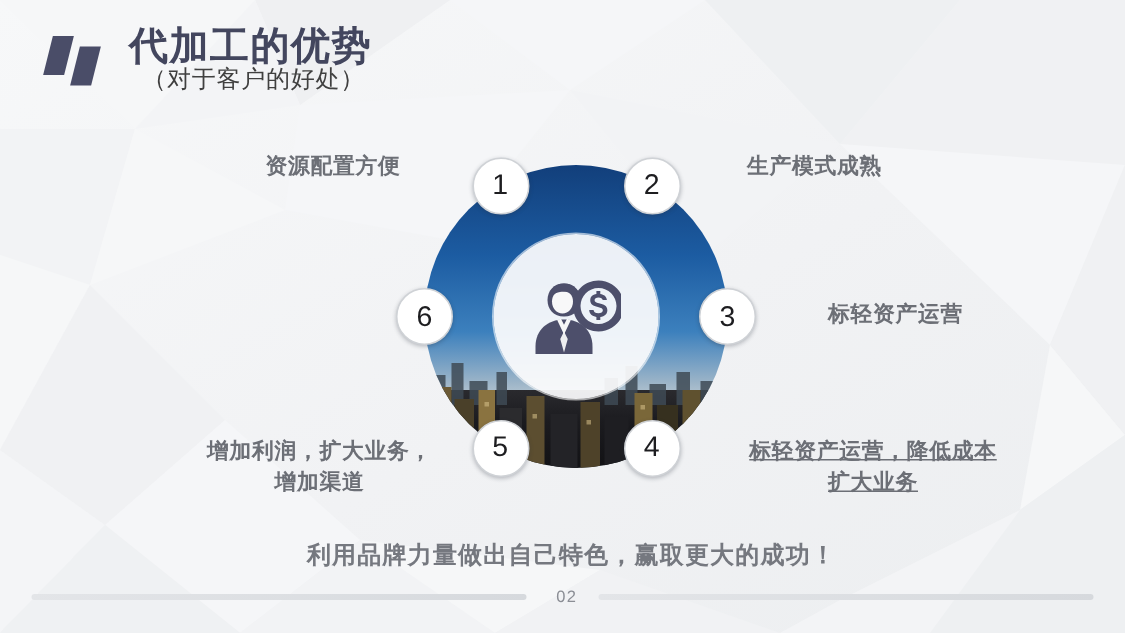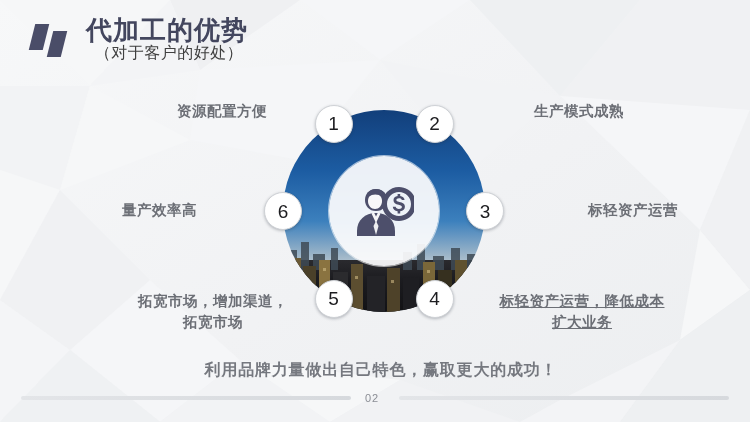--- a/index.html
+++ b/index.html
@@ -111,21 +111,21 @@
   
   .label {
     position:absolute;
     font-size:14.5px;
     font-weight:bold;
     color:#6c6f76;
     line-height:1.45;
     white-space:nowrap;
     letter-spacing:0.5px;
   }
-  .label.right { text-align:left;margin-left:36px; }
+  .label.right { text-align:left; }
   .label.left  { text-align:left; }
   .label.two-line { white-space:normal; }
 
   #label-1 { left:177px; top:101px; }
   #label-2 { left:498px; top:101px; }
   #label-6 { left:122px; top:200px; }
   #label-3 { left:552px; top:200px; }
   #label-5 { left:118px; top:291px; text-align:center; width:190px; }
   #label-4 { left:484px; top:291px; text-align:center; width:196px;text-decoration:underline; }
 
@@ -156,21 +156,21 @@
     background:linear-gradient(90deg,#e3e5e8,#d6d9dd);
     border-radius:2px;
   }
   #footer .rule.left  { width:330px; margin-right:14px; }
   #footer .rule.right { width:330px; margin-left:14px; }
   #page-no {
     font-size:11px;
     color:#8b8e95;
     letter-spacing:1px;
     min-width:20px;
-    text-align:left;
+    text-align:right;
   }
 </style>
 </head>
 <body>
 
 <div id="slide">
 
   <svg id="bg-poly" viewBox="0 0 750 422" preserveAspectRatio="none">
     <defs>
       <linearGradient id="bgg" x1="0" y1="0" x2="1" y2="1">
@@ -316,26 +316,25 @@
     <div class="node" style="left:50.5px; top:188.5px;">
       <span>5</span>
     </div>
     <div class="node" style="left:0px; top:101px;">
       <span>6</span>
     </div>
   </div>
 
   <div class="label left" id="label-1">资源配置方便</div>
   <div class="label right" id="label-2">生产模式成熟</div>
-  <div class="label left" id="label-6">量产效率高</div>
   <div class="label right" id="label-3">标轻资产运营</div>
 
   <div class="label two-line" id="label-5">
-    <div>拓宽市场，增加渠道，</div>
-    <div>拓宽市场</div>
+    <div>增加利润，扩大业务，</div>
+    <div>增加渠道</div>
   </div>
 
   <div class="label two-line" id="label-4">
     <div>标轻资产运营，降低成本</div>
     <div>扩大业务</div>
   </div>
 
   <div id="tagline">利用品牌力量做出自己特色，赢取更大的成功！</div>
 
   <div id="footer">

